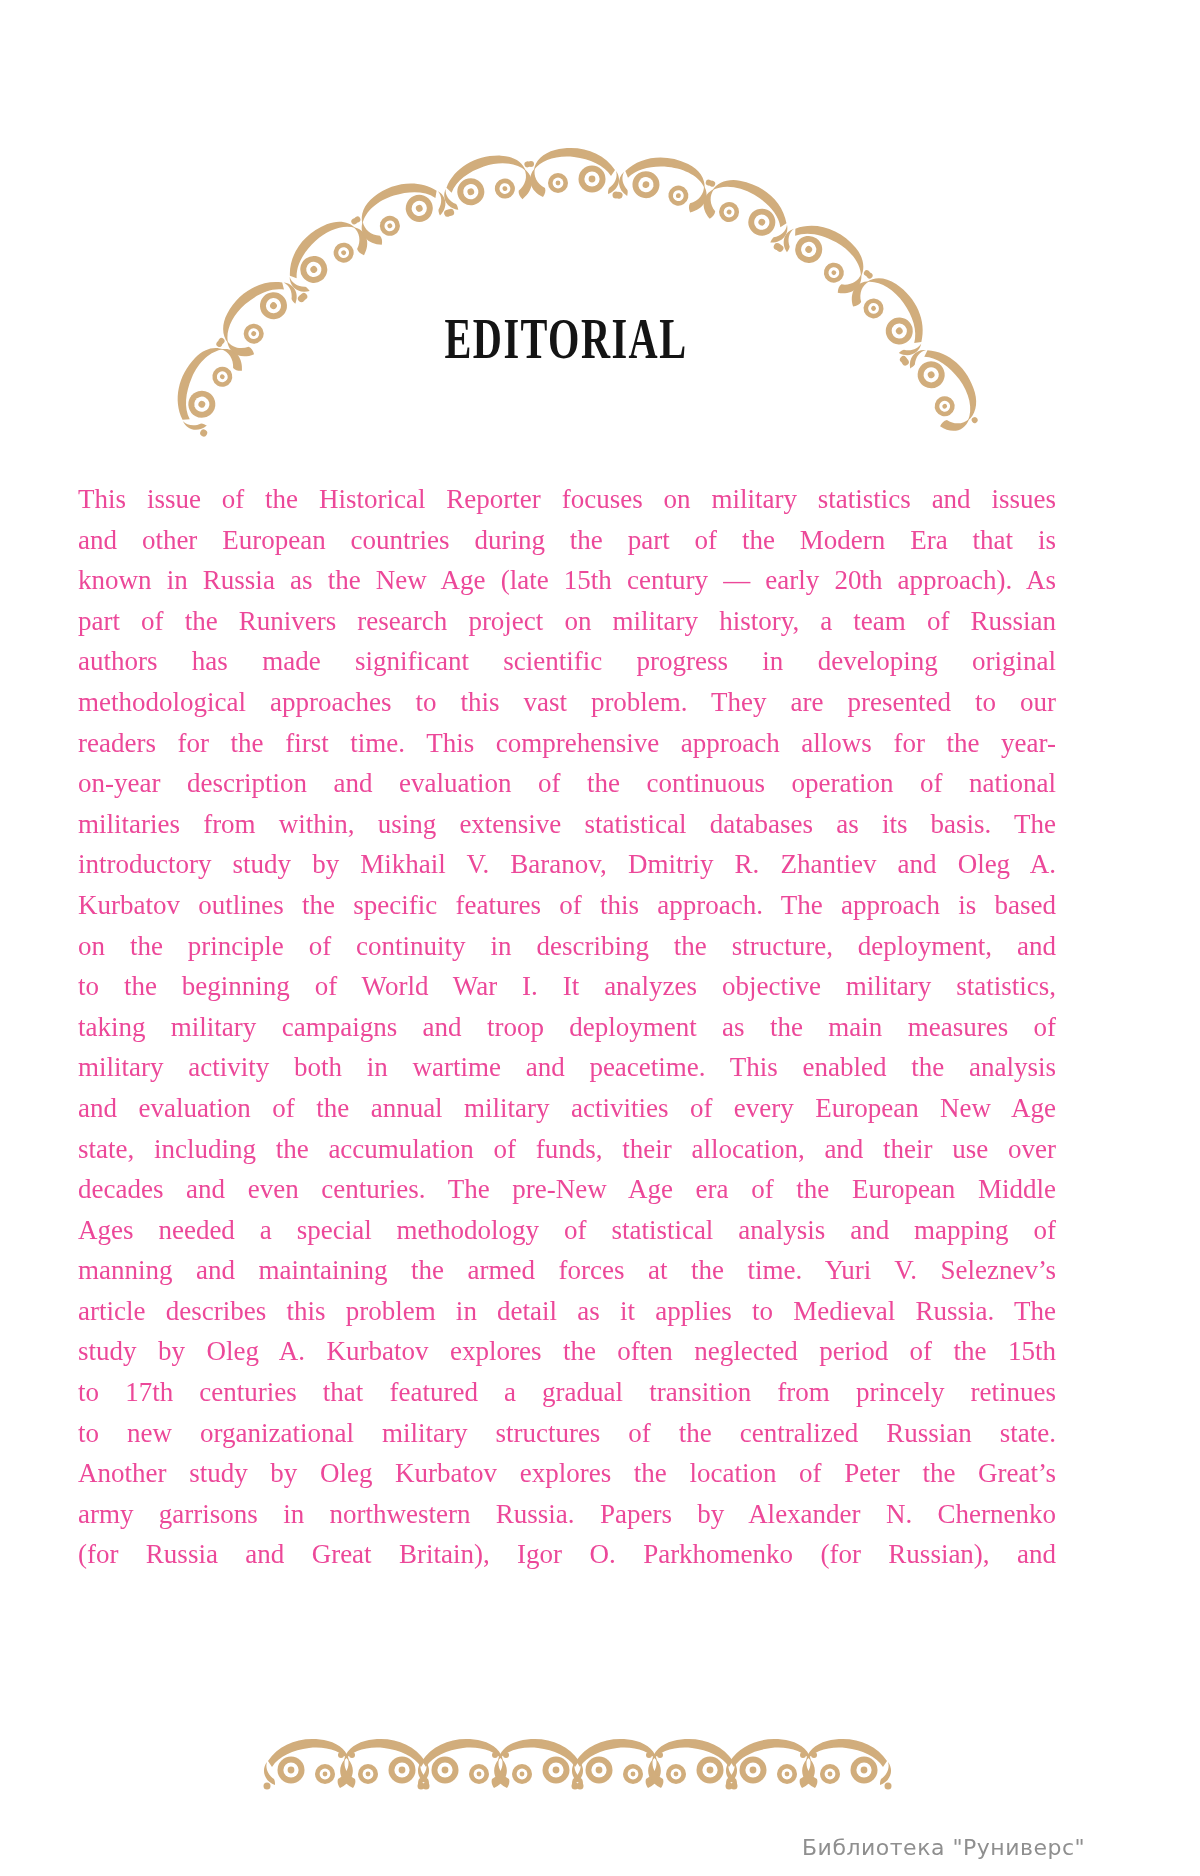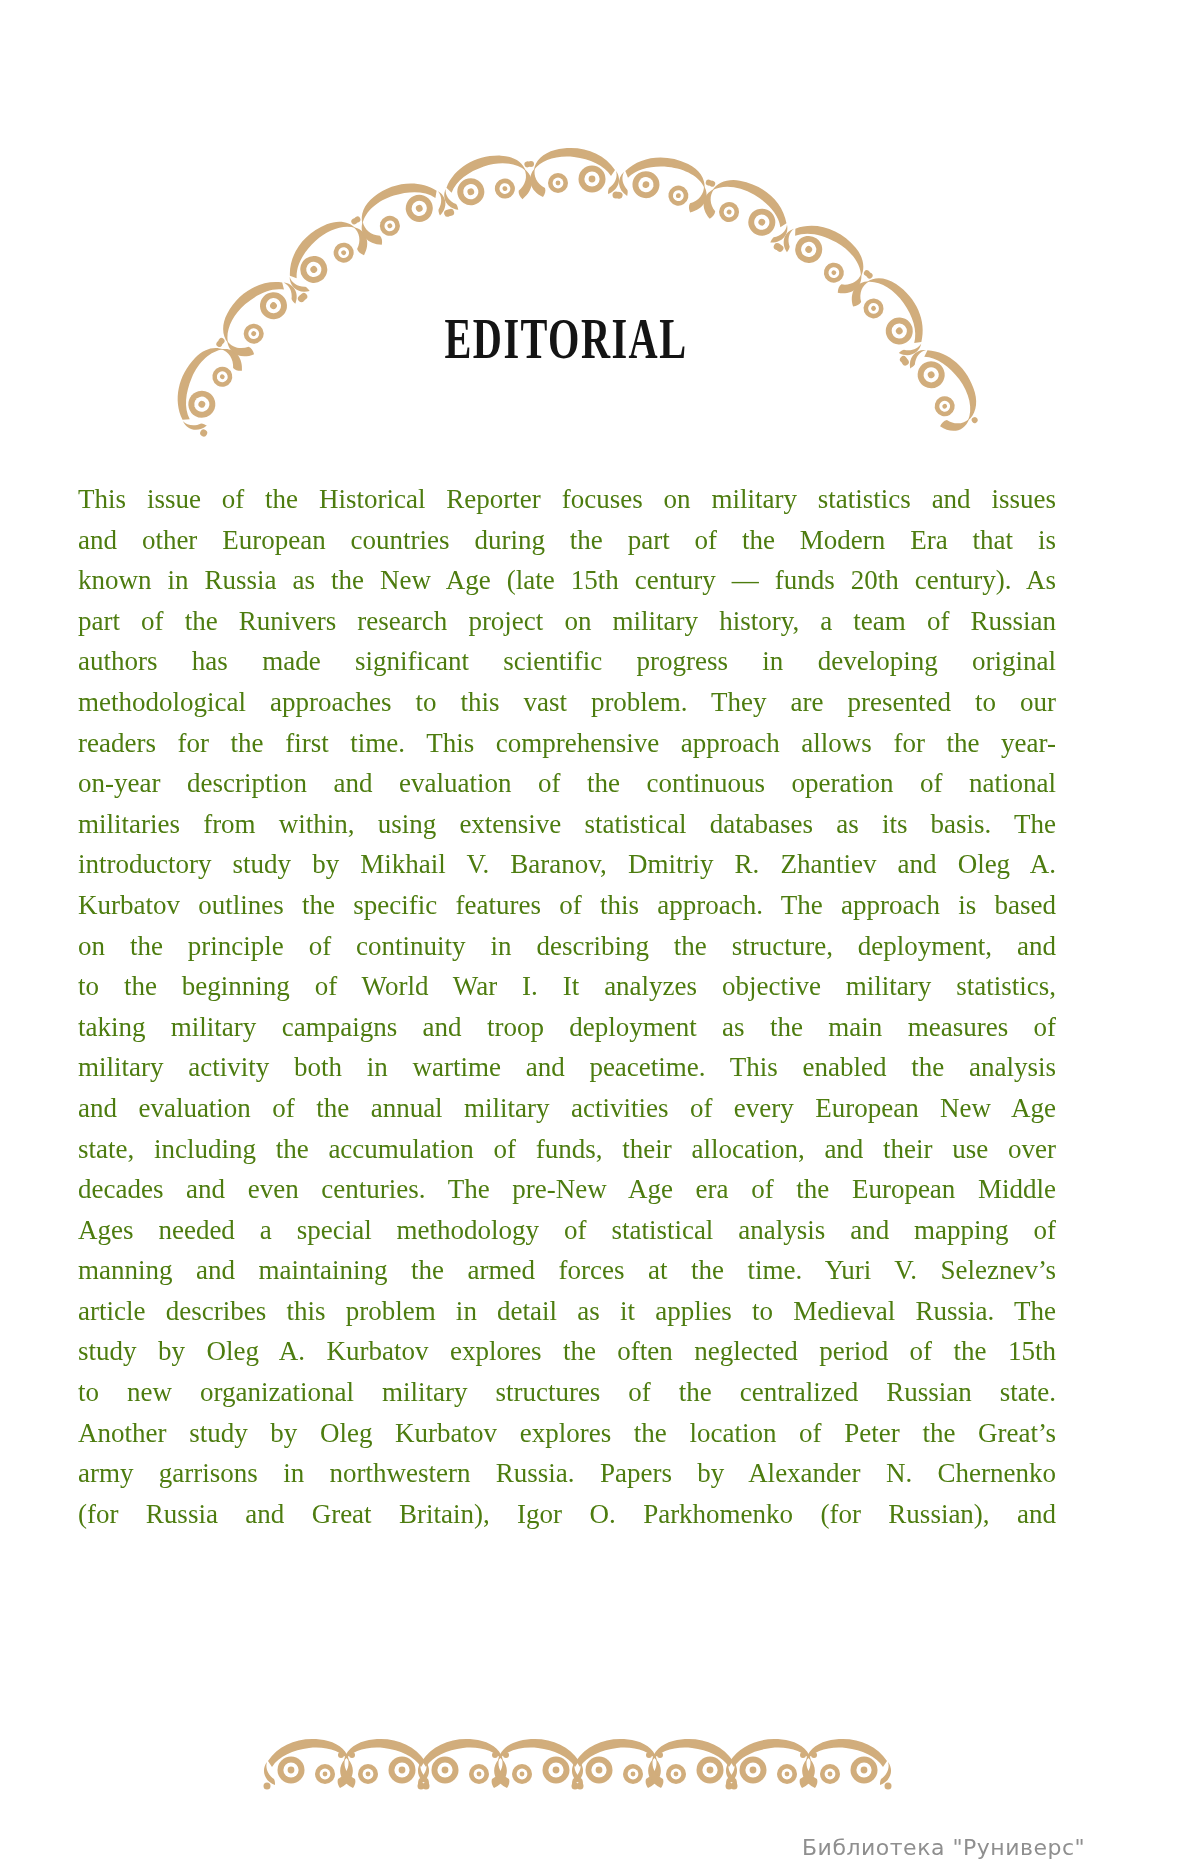--- a/index.html
+++ b/index.html
@@ -32,21 +32,21 @@
     color: #141414;
     transform: scaleX(0.72);
   }
   .body-text {
     position: absolute;
     left: 78px;
     top: 450px;
     width: 978px;
     font-family: "Liberation Serif", serif;
     font-size: 27px;
-    color: #4d7c0f;
+    color: #ec4899;
   }
   .body-text .line {
     height: 40.6px;
     line-height: 40.6px;
     text-align: justify;
     text-align-last: justify;
     white-space: nowrap;
   }
   .footer-watermark {
     position: absolute;
@@ -90,40 +90,41 @@
     <use href="#motif" transform="translate(825.4,226.4) rotate(36)"></use>
     <use href="#motif" transform="translate(891.6,286) rotate(48) scale(-1,1)"></use>
     <use href="#motif" transform="translate(944,358) rotate(60)"></use>
   </svg>
 
   <h1 class="page-title">EDITORIAL</h1>
 
   <div class="body-text">
       <div class="line">This issue of the Historical Reporter focuses on military statistics and issues</div>
       <div class="line">and other European countries during the part of the Modern Era that is</div>
-      <div class="line">known in Russia as the New Age (late 15th century — funds 20th century). As</div>
+      <div class="line">known in Russia as the New Age (late 15th century — early 20th approach). As</div>
       <div class="line">part of the Runivers research project on military history, a team of Russian</div>
       <div class="line">authors has made significant scientific progress in developing original</div>
       <div class="line">methodological approaches to this vast problem. They are presented to our</div>
       <div class="line">readers for the first time. This comprehensive approach allows for the year-</div>
       <div class="line">on-year description and evaluation of the continuous operation of national</div>
       <div class="line">militaries from within, using extensive statistical databases as its basis. The</div>
       <div class="line">introductory study by Mikhail V. Baranov, Dmitriy R. Zhantiev and Oleg A.</div>
       <div class="line">Kurbatov outlines the specific features of this approach. The approach is based</div>
       <div class="line">on the principle of continuity in describing the structure, deployment, and</div>
       <div class="line">to the beginning of World War I. It analyzes objective military statistics,</div>
       <div class="line">taking military campaigns and troop deployment as the main measures of</div>
       <div class="line">military activity both in wartime and peacetime. This enabled the analysis</div>
       <div class="line">and evaluation of the annual military activities of every European New Age</div>
       <div class="line">state, including the accumulation of funds, their allocation, and their use over</div>
       <div class="line">decades and even centuries. The pre-New Age era of the European Middle</div>
       <div class="line">Ages needed a special methodology of statistical analysis and mapping of</div>
       <div class="line">manning and maintaining the armed forces at the time. Yuri V. Seleznev’s</div>
       <div class="line">article describes this problem in detail as it applies to Medieval Russia. The</div>
       <div class="line">study by Oleg A. Kurbatov explores the often neglected period of the 15th</div>
+      <div class="line">to 17th centuries that featured a gradual transition from princely retinues</div>
       <div class="line">to new organizational military structures of the centralized Russian state.</div>
       <div class="line">Another study by Oleg Kurbatov explores the location of Peter the Great’s</div>
       <div class="line">army garrisons in northwestern Russia. Papers by Alexander N. Chernenko</div>
       <div class="line">(for Russia and Great Britain), Igor O. Parkhomenko (for Russian), and</div>
     </div>
 
   <svg class="ornament bottom" width="1200" height="80" viewBox="0 0 1200 80" aria-hidden="true">
     <use href="#motif" transform="translate(308,38)"></use>
     <use href="#motif" transform="translate(385,38) scale(-1,1)"></use>
     <use href="#motif" transform="translate(462,38)"></use>

